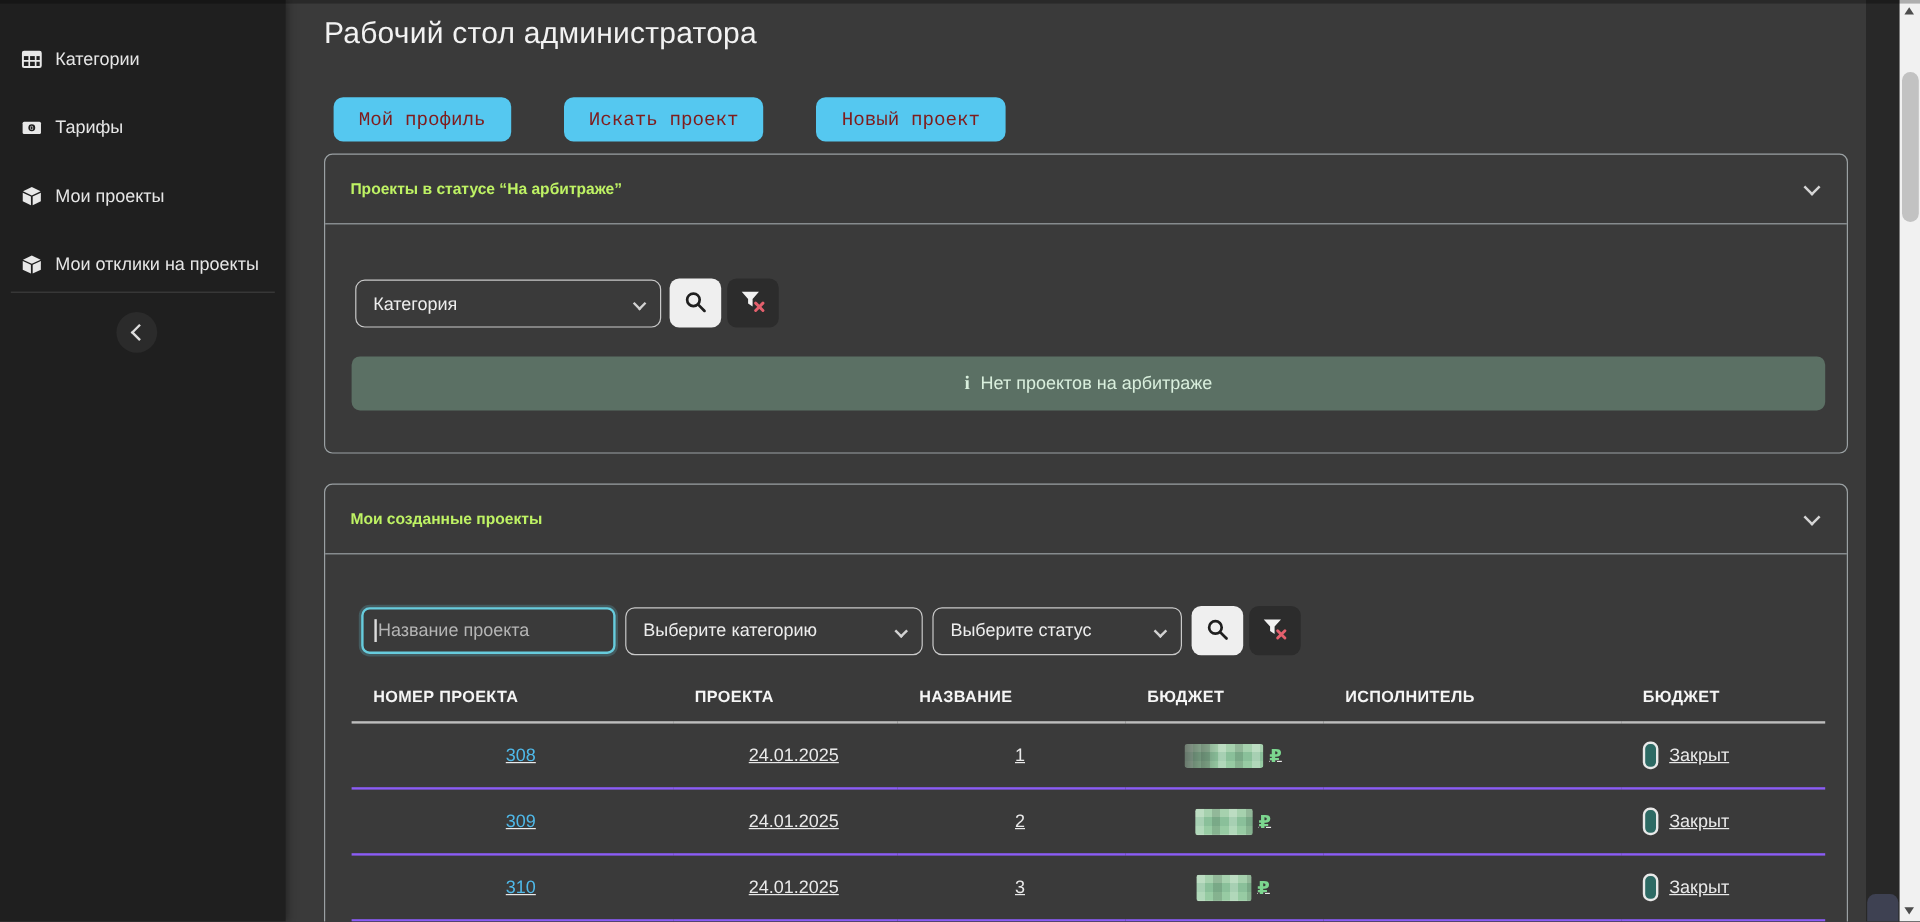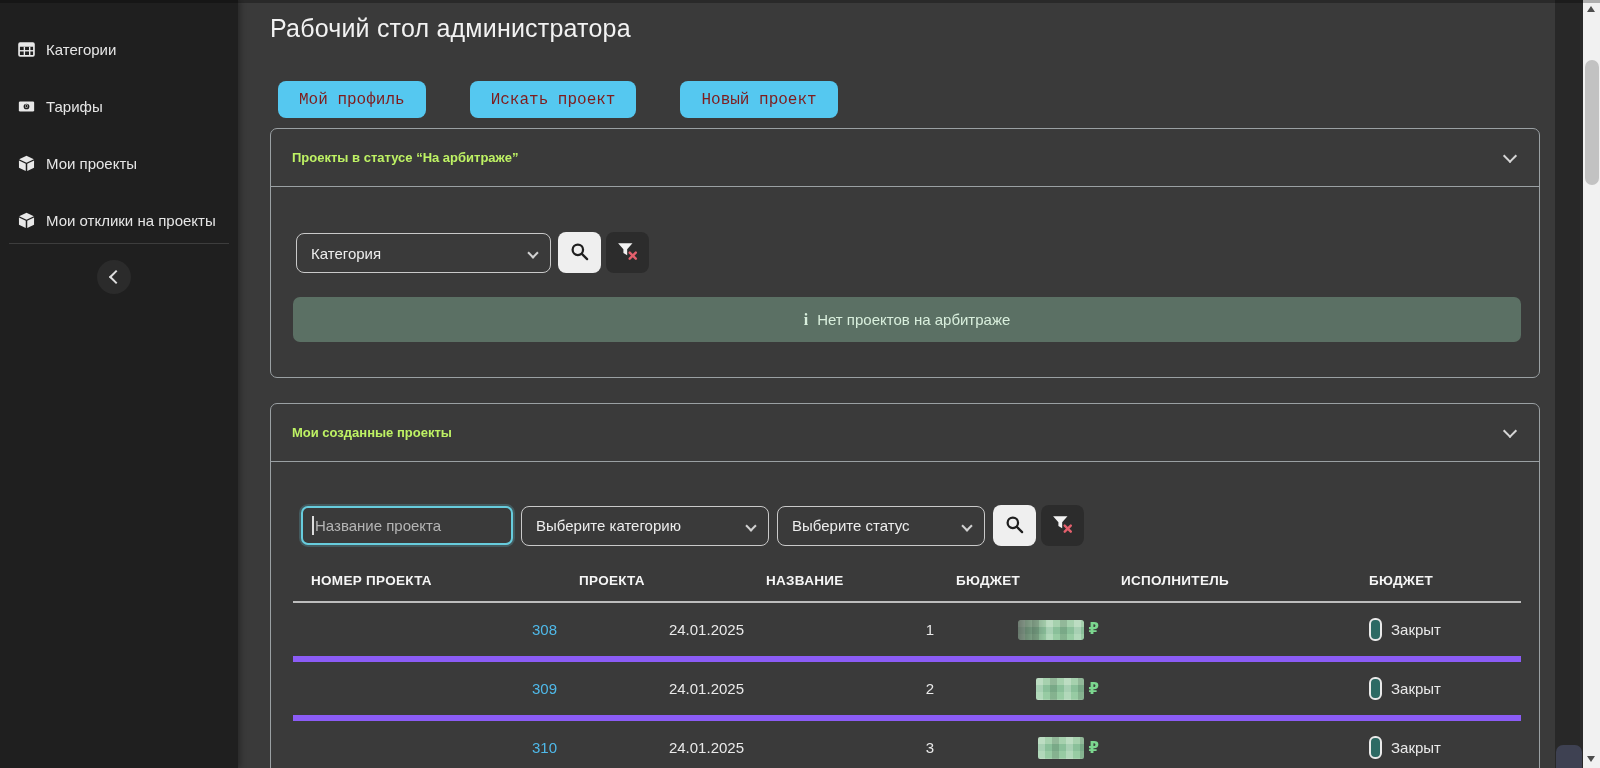--- a/index.html
+++ b/index.html
@@ -53,21 +53,21 @@
   .caret{position:absolute;left:11px;top:10px;width:1.5px;height:19px;background:#dcdcdc;}
 
   
   .info-banner{position:absolute;left:22px;top:168px;width:1228px;height:45px;background:#5b7064;border-radius:7px;display:flex;align-items:center;justify-content:center;gap:9px;color:#d9efdd;font-size:15px;}
   .info-i{font-weight:700;font-size:16px;font-family:"Liberation Serif","DejaVu Serif",serif;}
 
   
   .table-wrap{position:absolute;left:22px;top:157px;width:1228px;}
   table{width:1228px;border-collapse:collapse;table-layout:fixed;}
   th{color:#f5f5f5;font-size:13.5px;font-weight:700;text-align:left;letter-spacing:.3px;padding:12px 4px 13px 18px;border-bottom:2px solid #bdbdbd;}
-  td{color:#e9e9e9;font-size:15px;text-align:right;padding:15px 4px 15px 18px;border-bottom:6px solid #8b5cf6;height:21px;}
+  td{color:#e9e9e9;font-size:15px;text-align:center;padding:15px 4px 15px 18px;border-bottom:2px solid #8b5cf6;height:21px;text-decoration:underline;}
   .num-link{color:#4fb9e9;text-decoration:none;cursor:pointer;}
   .pix{display:inline-block;vertical-align:middle;border-radius:2px;margin-right:5px;
     background:
       repeating-linear-gradient(90deg, rgba(255,255,255,.25) 0 7px, rgba(0,0,0,0) 7px 14px, rgba(0,0,0,.12) 14px 21px, rgba(0,0,0,0) 21px 28px),
       repeating-linear-gradient(180deg, #a6d1ae 0 7px, #8ac09a 7px 14px, #97cba3 14px 21px);}
   .pix-1{width:66px;height:20px;-webkit-mask-image:linear-gradient(90deg,rgba(0,0,0,.4) 0,#000 45%);mask-image:linear-gradient(90deg,rgba(0,0,0,.4) 0,#000 45%);}
   .pix-2{width:48px;height:22px;}
   .pix-3{width:46px;height:22px;}
   .rub{color:#7cd68f;font-weight:700;font-size:15px;font-family:"DejaVu Sans",sans-serif;vertical-align:middle;}
   .status-cell{display:flex;align-items:center;gap:9px;}

